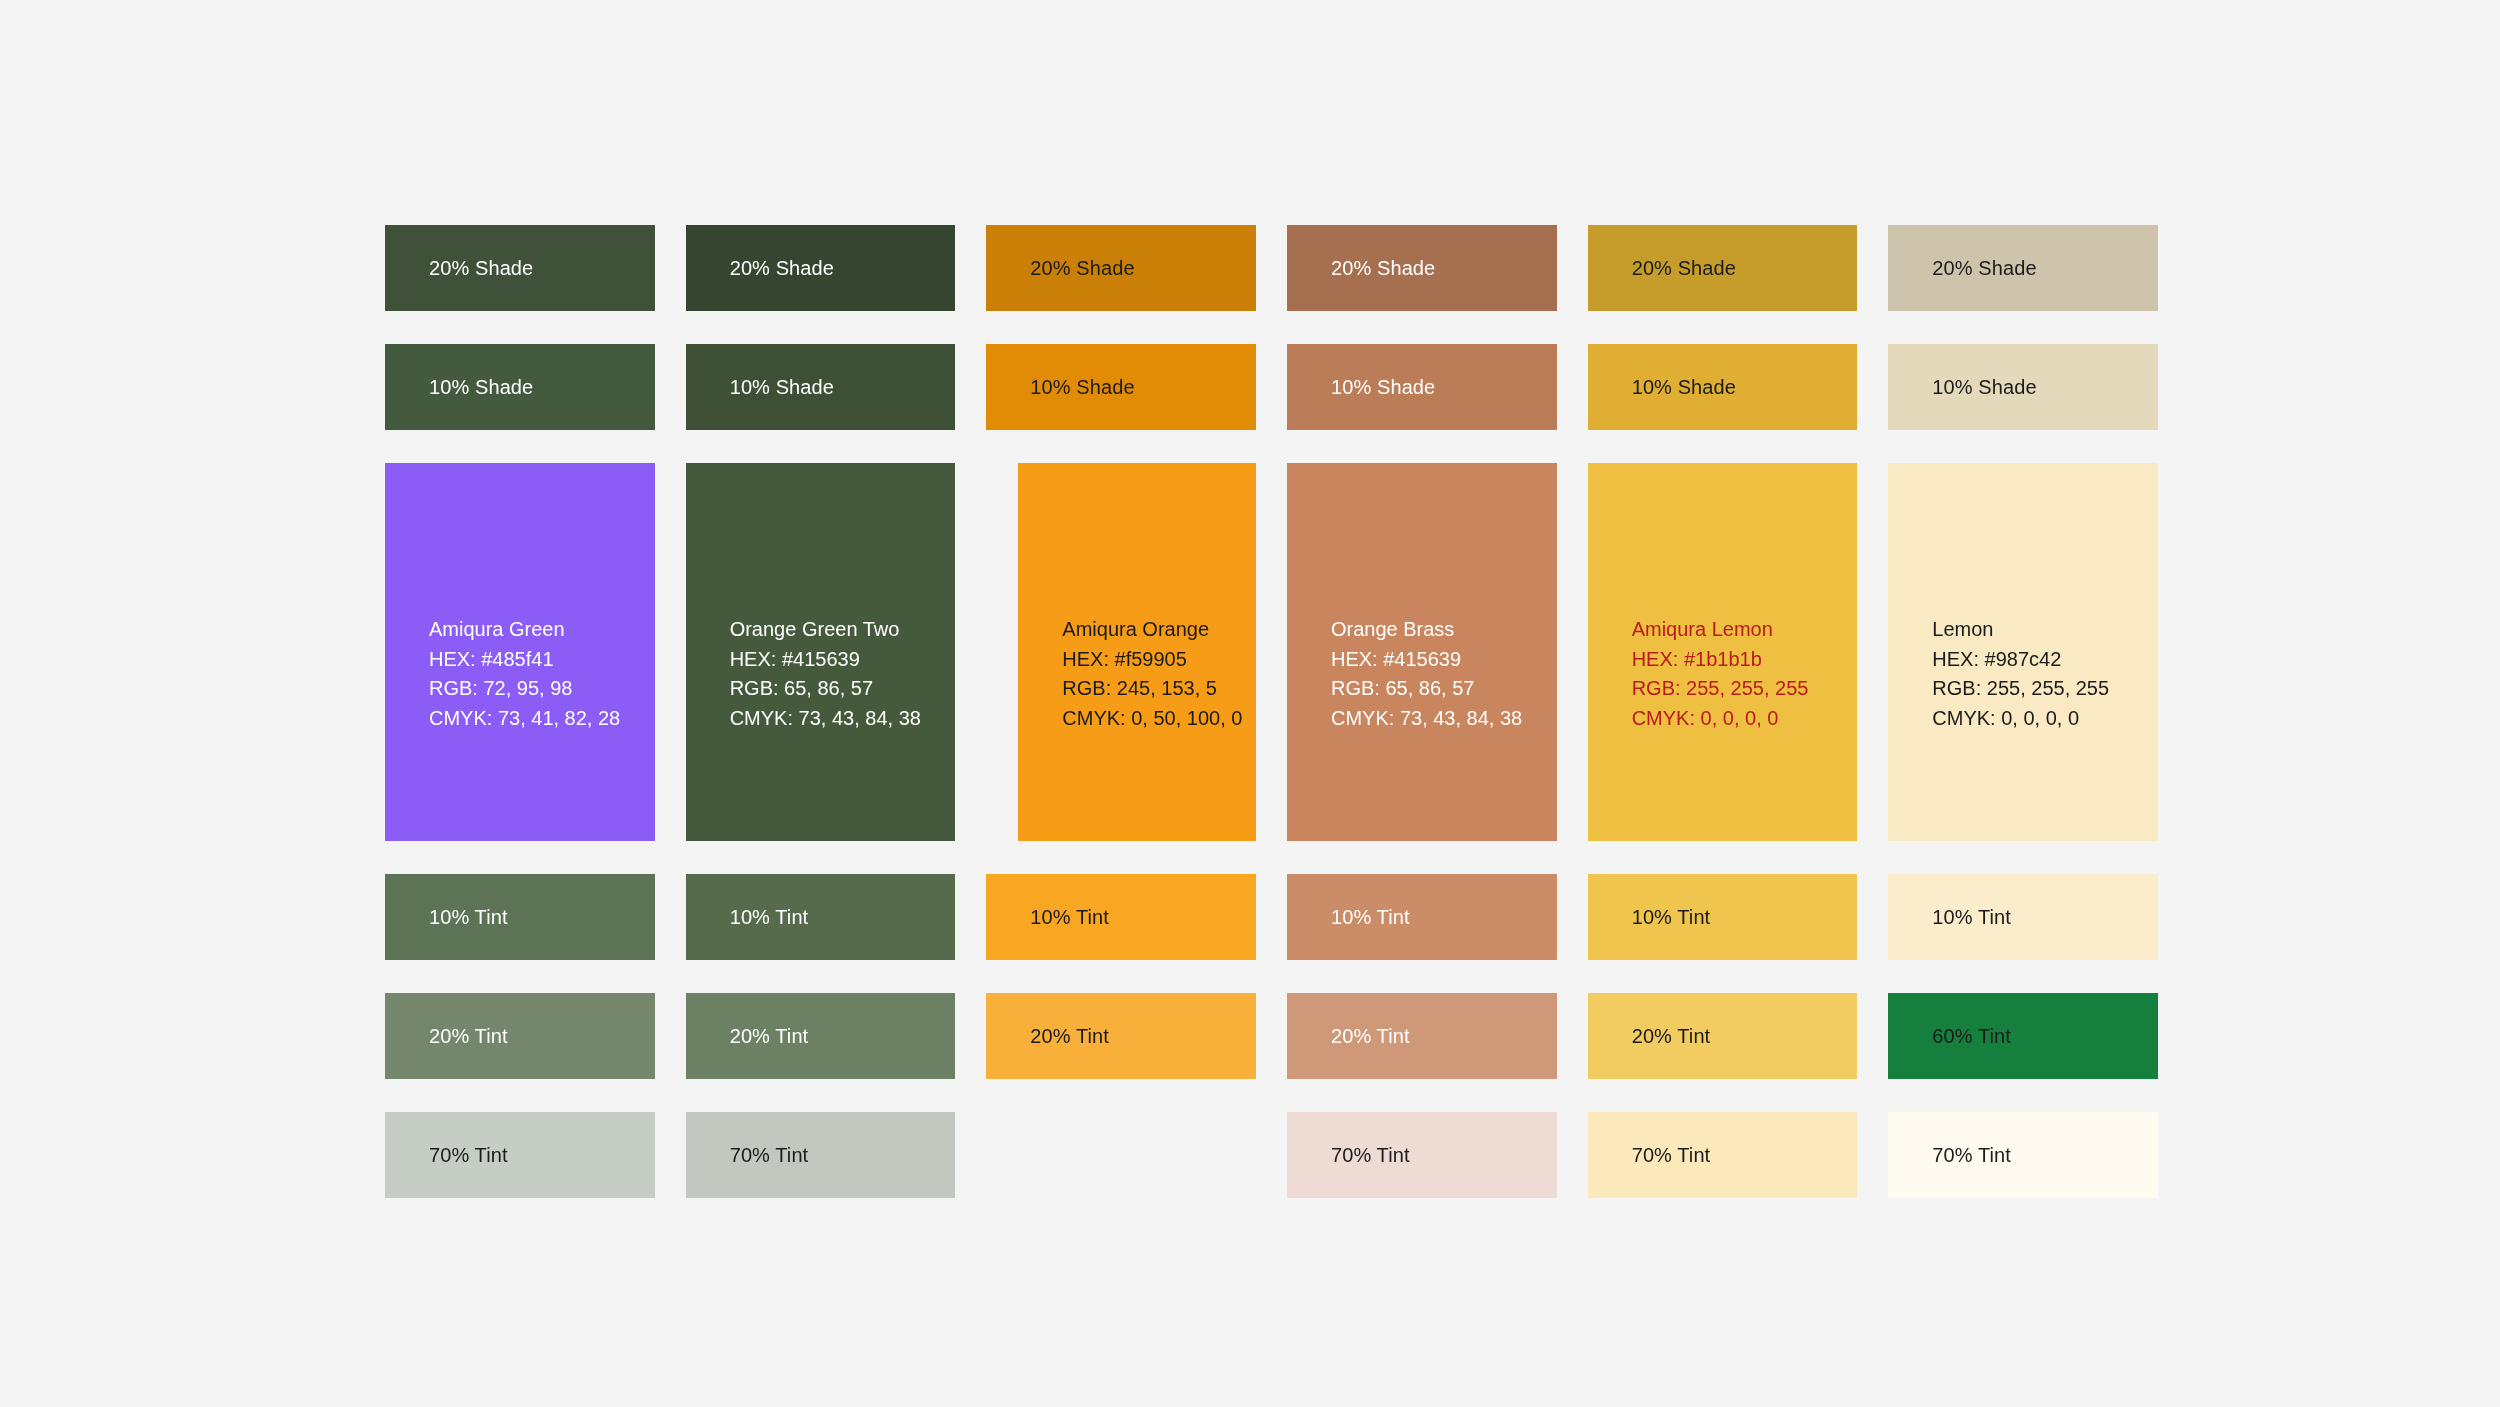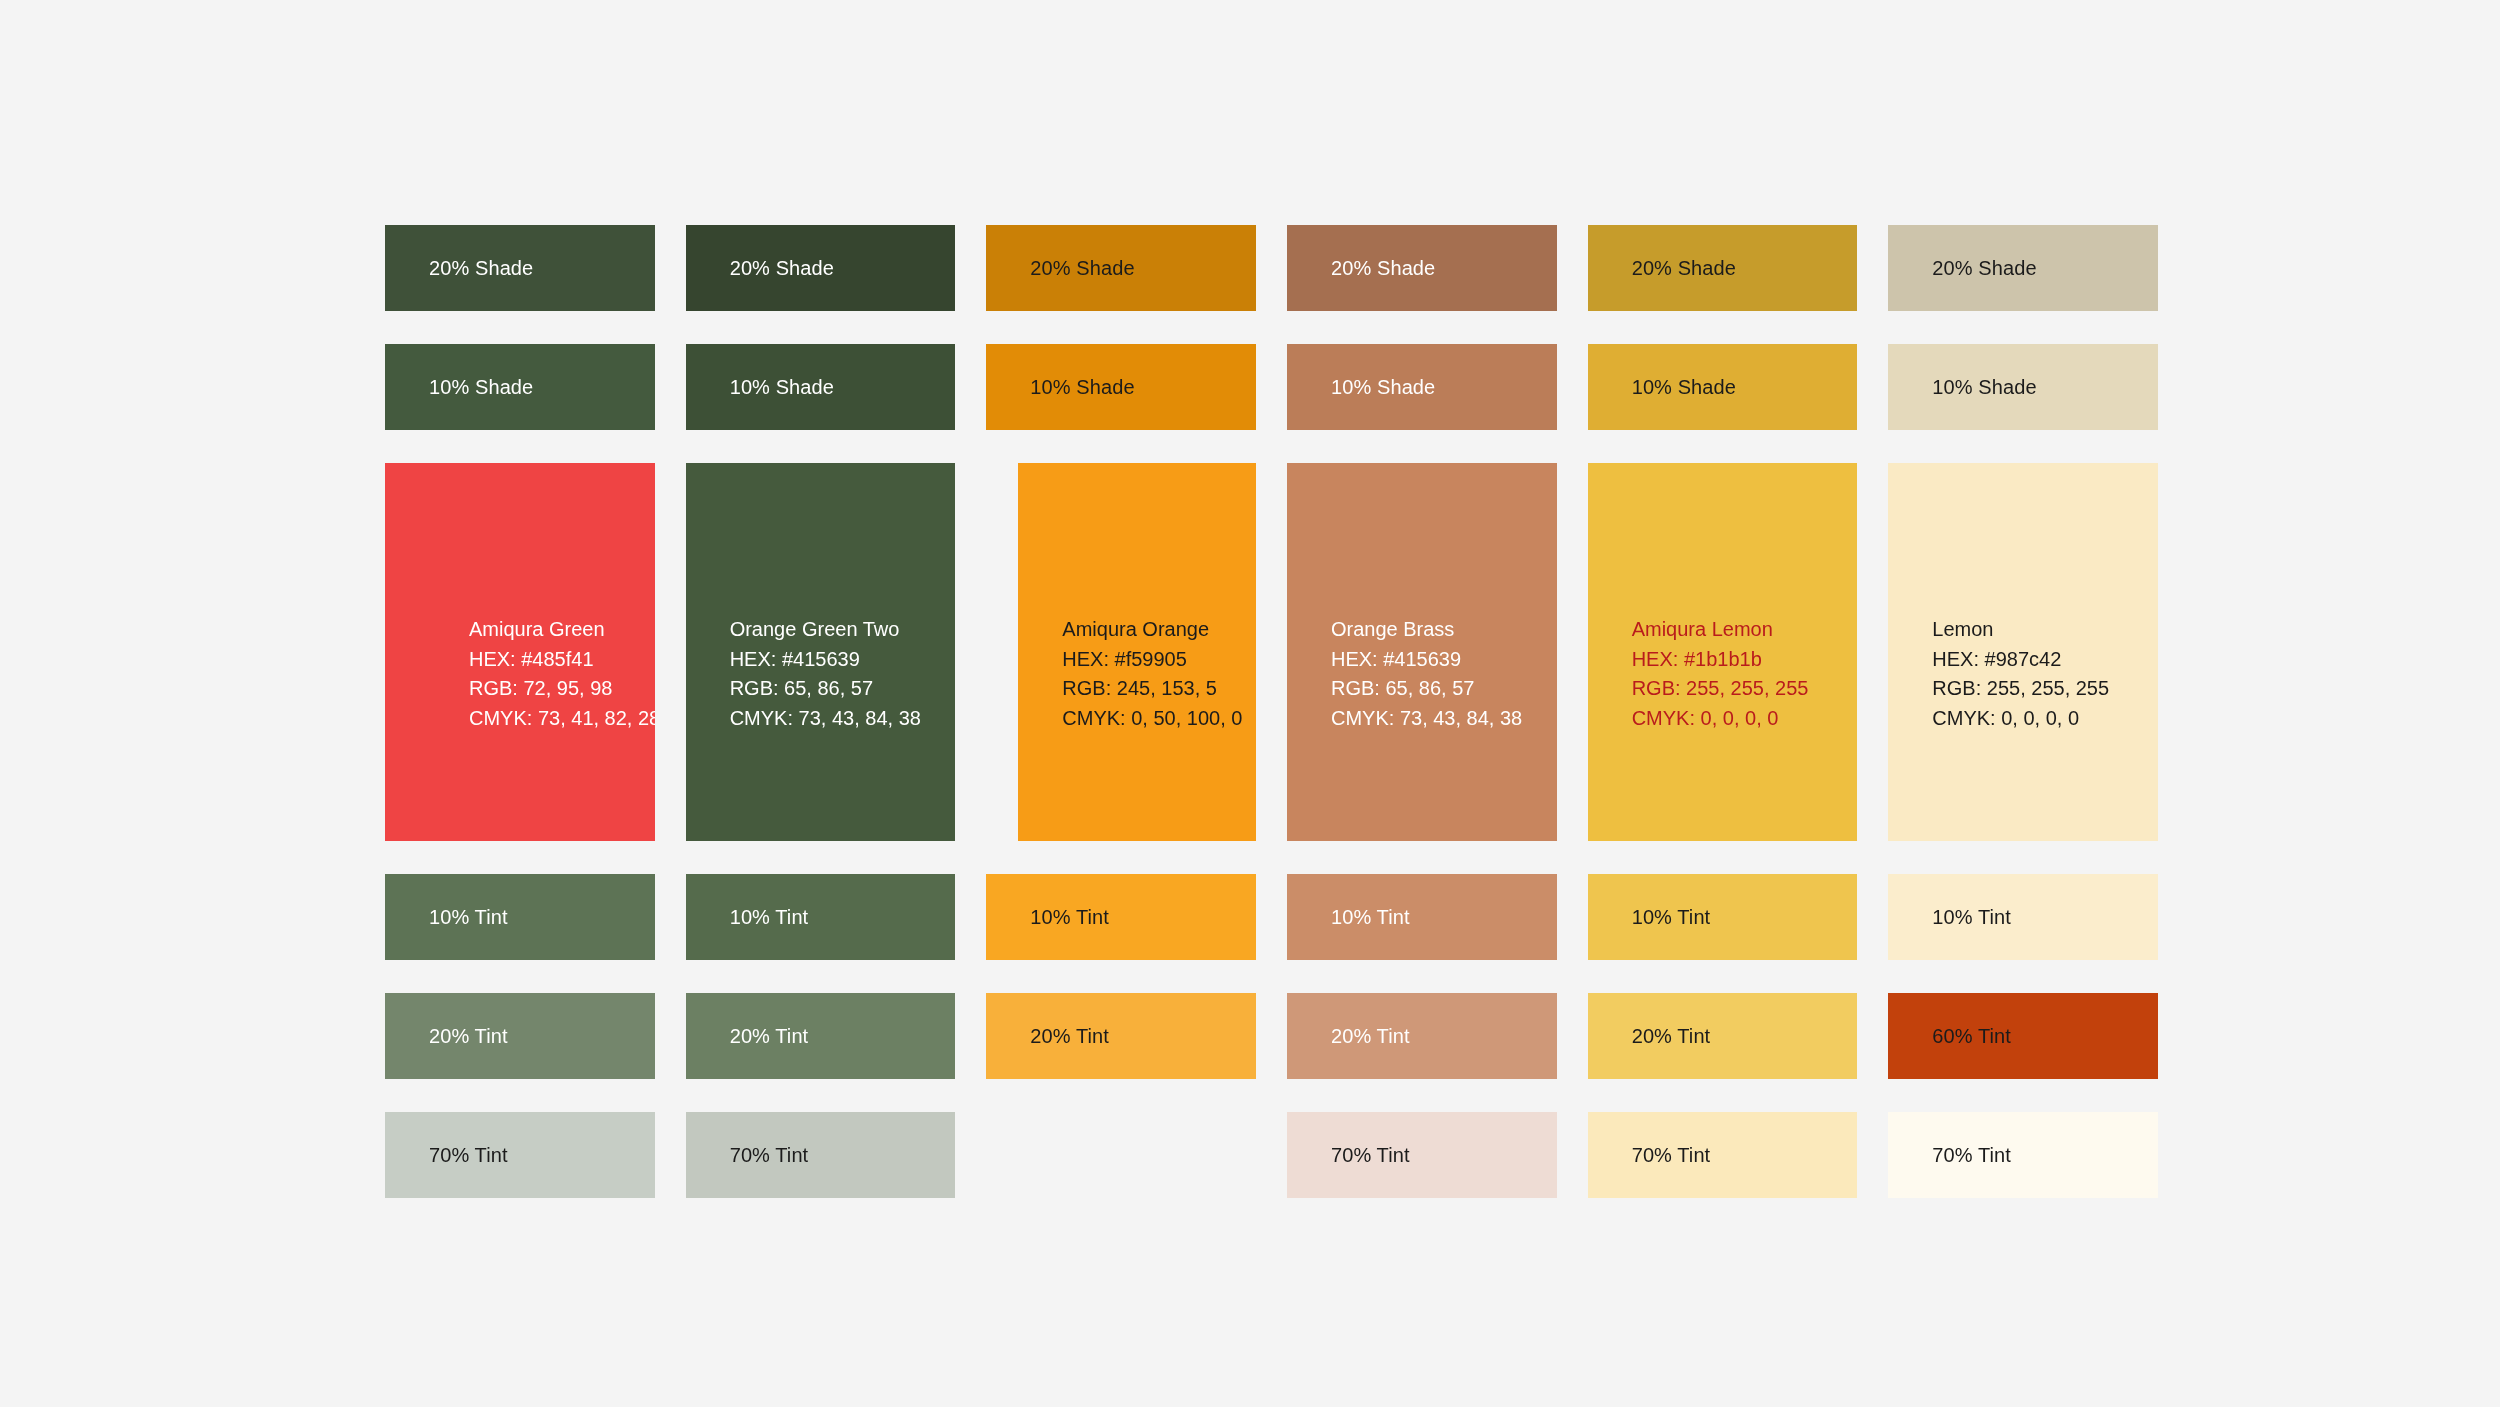--- a/index.html
+++ b/index.html
@@ -70,21 +70,21 @@
     </div>
     <div class="swatch" style="grid-area: 4 / 1; background: rgb(93, 115, 85);">
       <span class="swatch-label" style="color: rgb(255, 255, 255);">10% Tint</span>
     </div>
     <div class="swatch" style="grid-area: 5 / 1; background: rgb(116, 134, 108);">
       <span class="swatch-label" style="color: rgb(255, 255, 255);">20% Tint</span>
     </div>
     <div class="swatch" style="grid-area: 6 / 1; background: rgb(198, 205, 197);">
       <span class="swatch-label" style="color: rgb(27, 27, 27);">70% Tint</span>
     </div>
-    <div class="swatch primary" style="grid-area: 3 / 1; background: #ef4444; padding-left: 40px;">
+    <div class="swatch primary" style="grid-area: 3 / 1; background: #8b5cf6;">
       <div class="spec" style="color: rgb(255, 255, 255);">
         <span class="spec-line">Amiqura Green</span>
         <span class="spec-line">HEX: #485f41</span>
         <span class="spec-line">RGB: 72, 95, 98</span>
         <span class="spec-line">CMYK: 73, 41, 82, 28</span>
       </div>
     </div>
     <div class="swatch" style="grid-area: 1 / 2; background: rgb(54, 69, 47);">
       <span class="swatch-label" style="color: rgb(255, 255, 255);">20% Shade</span>
     </div>
@@ -176,21 +176,21 @@
     </div>
     <div class="swatch" style="grid-area: 1 / 6; background: rgb(205, 196, 171);">
       <span class="swatch-label" style="color: rgb(27, 27, 27);">20% Shade</span>
     </div>
     <div class="swatch" style="grid-area: 2 / 6; background: rgb(228, 217, 187);">
       <span class="swatch-label" style="color: rgb(27, 27, 27);">10% Shade</span>
     </div>
     <div class="swatch" style="grid-area: 4 / 6; background: rgb(251, 237, 204);">
       <span class="swatch-label" style="color: rgb(27, 27, 27);">10% Tint</span>
     </div>
-    <div class="swatch" style="grid-area: 5 / 6; background: #c2410c;">
+    <div class="swatch" style="grid-area: 5 / 6; background: #15803d;">
       <span class="swatch-label" style="color: rgb(27, 27, 27);">60% Tint</span>
     </div>
     <div class="swatch" style="grid-area: 6 / 6; background: rgb(254, 250, 239);">
       <span class="swatch-label" style="color: rgb(27, 27, 27);">70% Tint</span>
     </div>
     <div class="swatch primary" style="grid-area: 3 / 6; background: rgb(250, 234, 196);">
       <div class="spec" style="color: rgb(27, 27, 27);">
         <span class="spec-line">Lemon</span>
         <span class="spec-line">HEX: #987c42</span>
         <span class="spec-line">RGB: 255, 255, 255</span>

